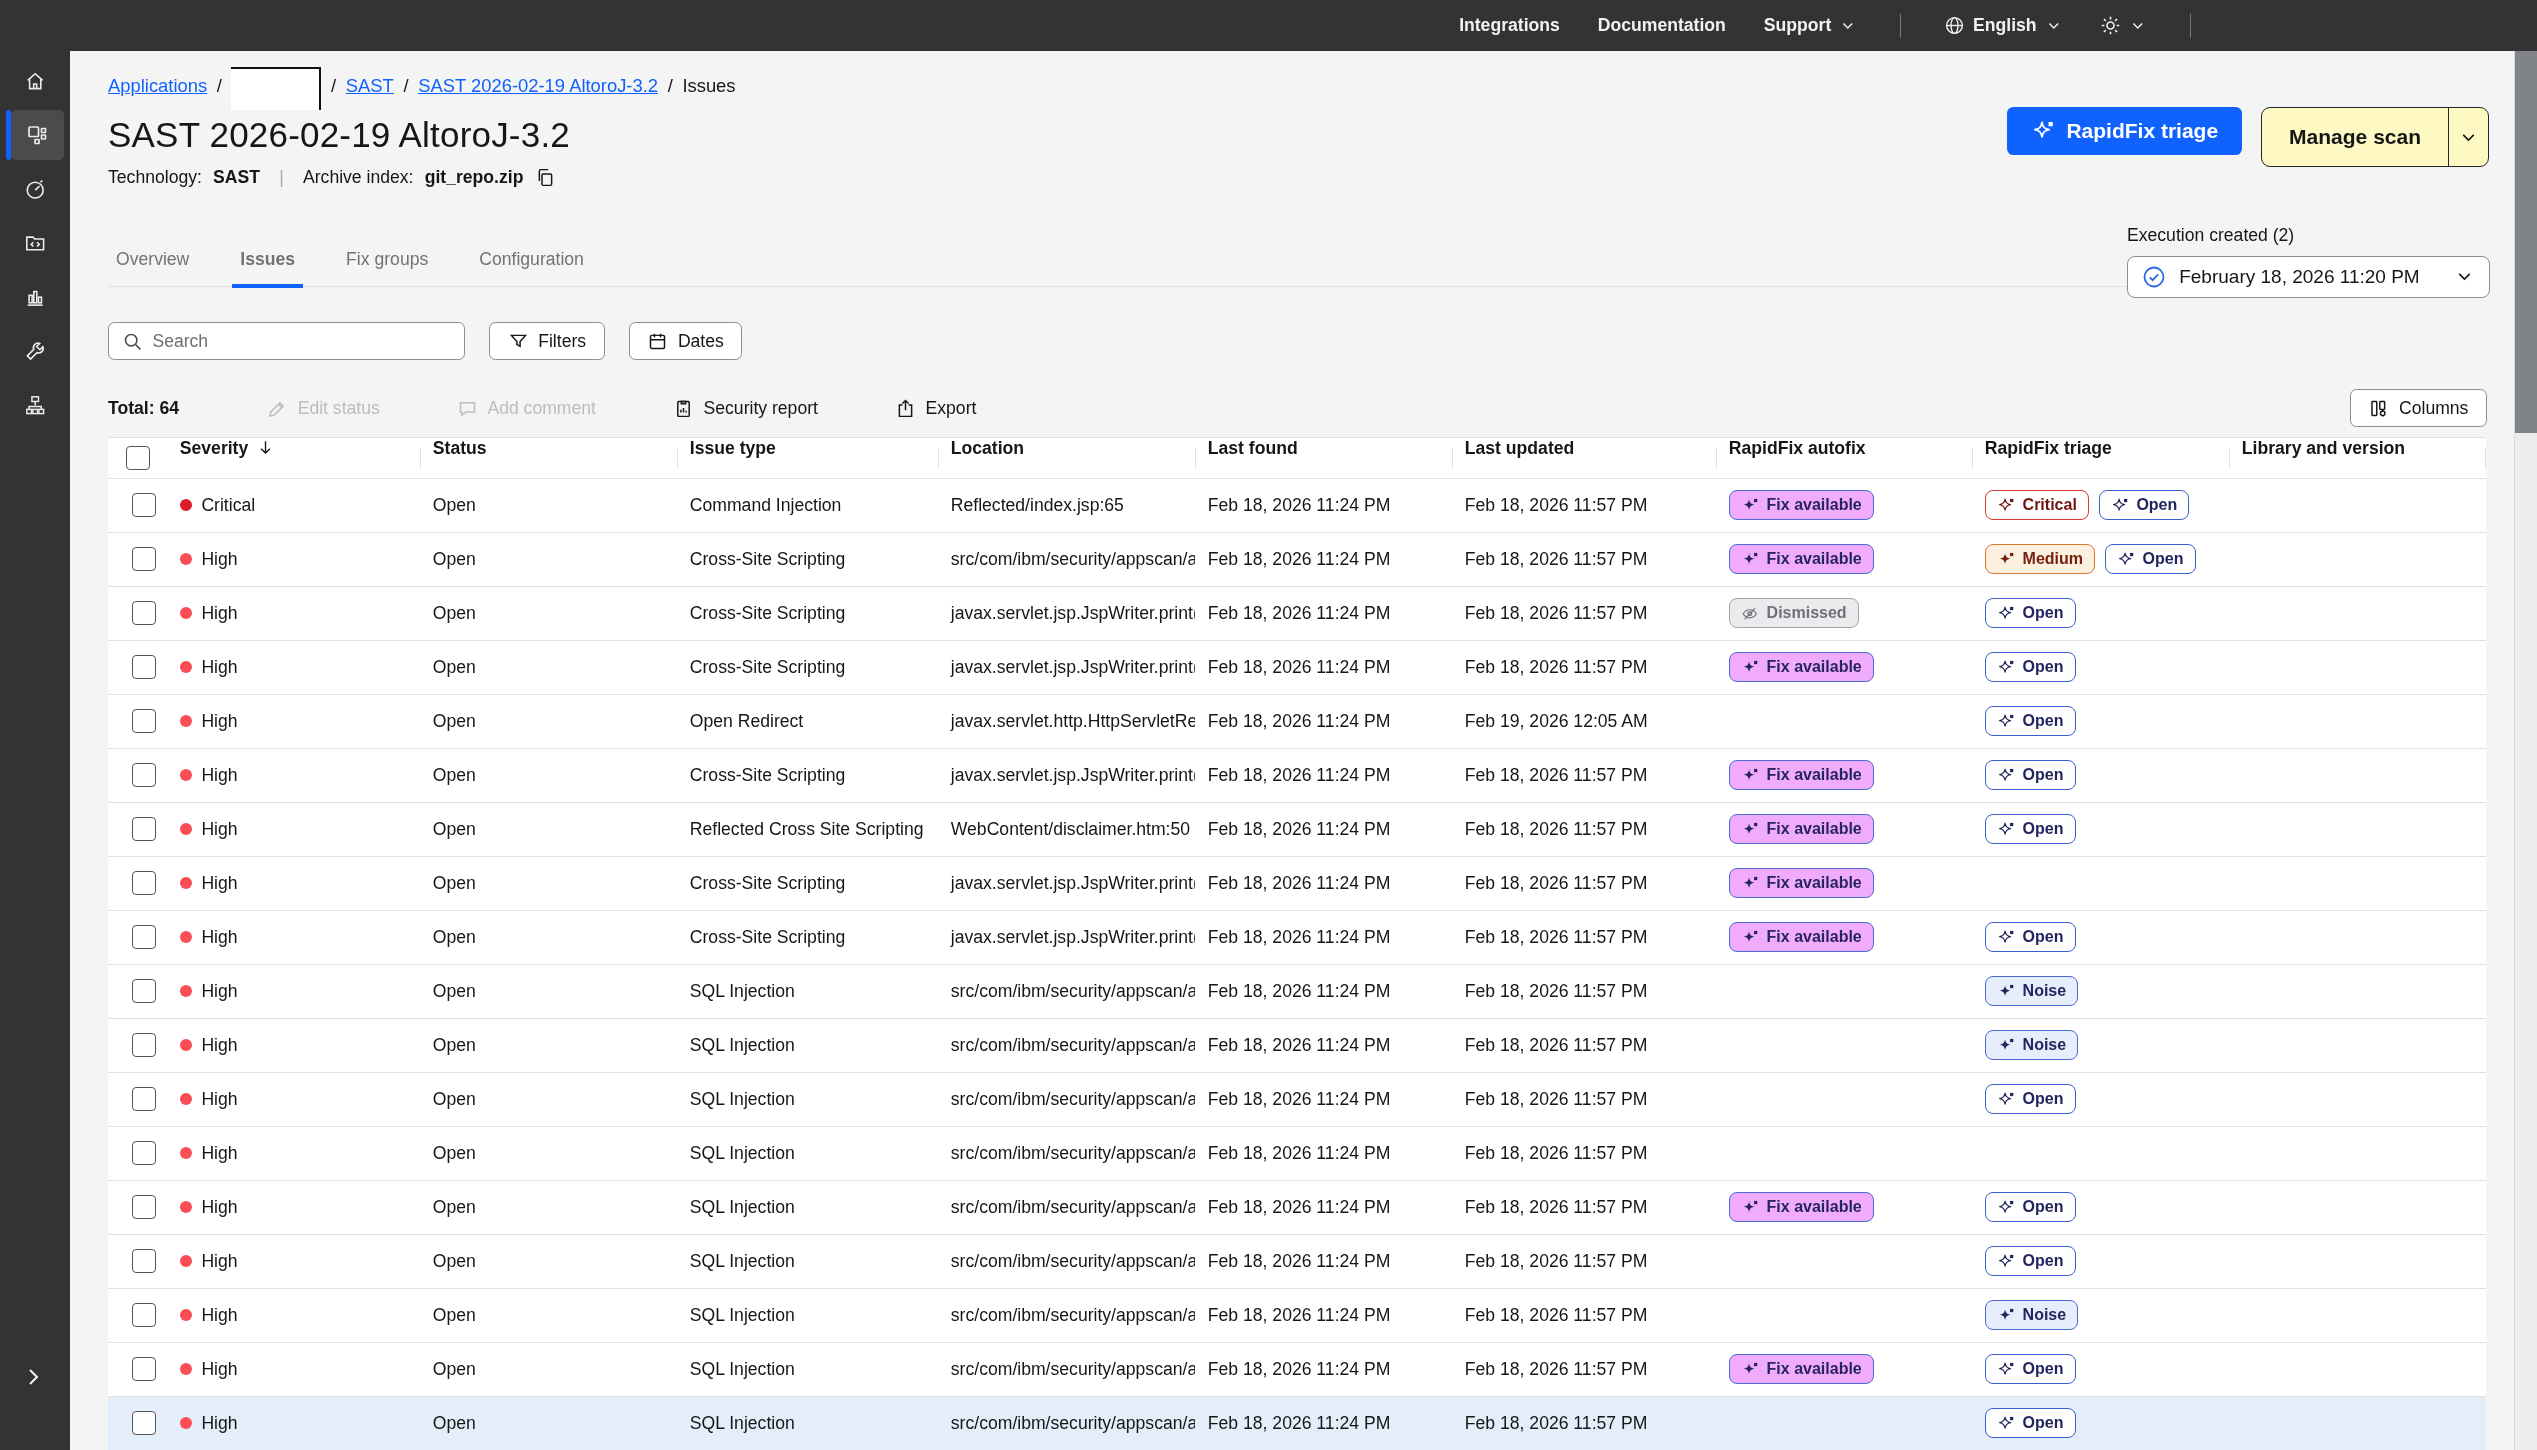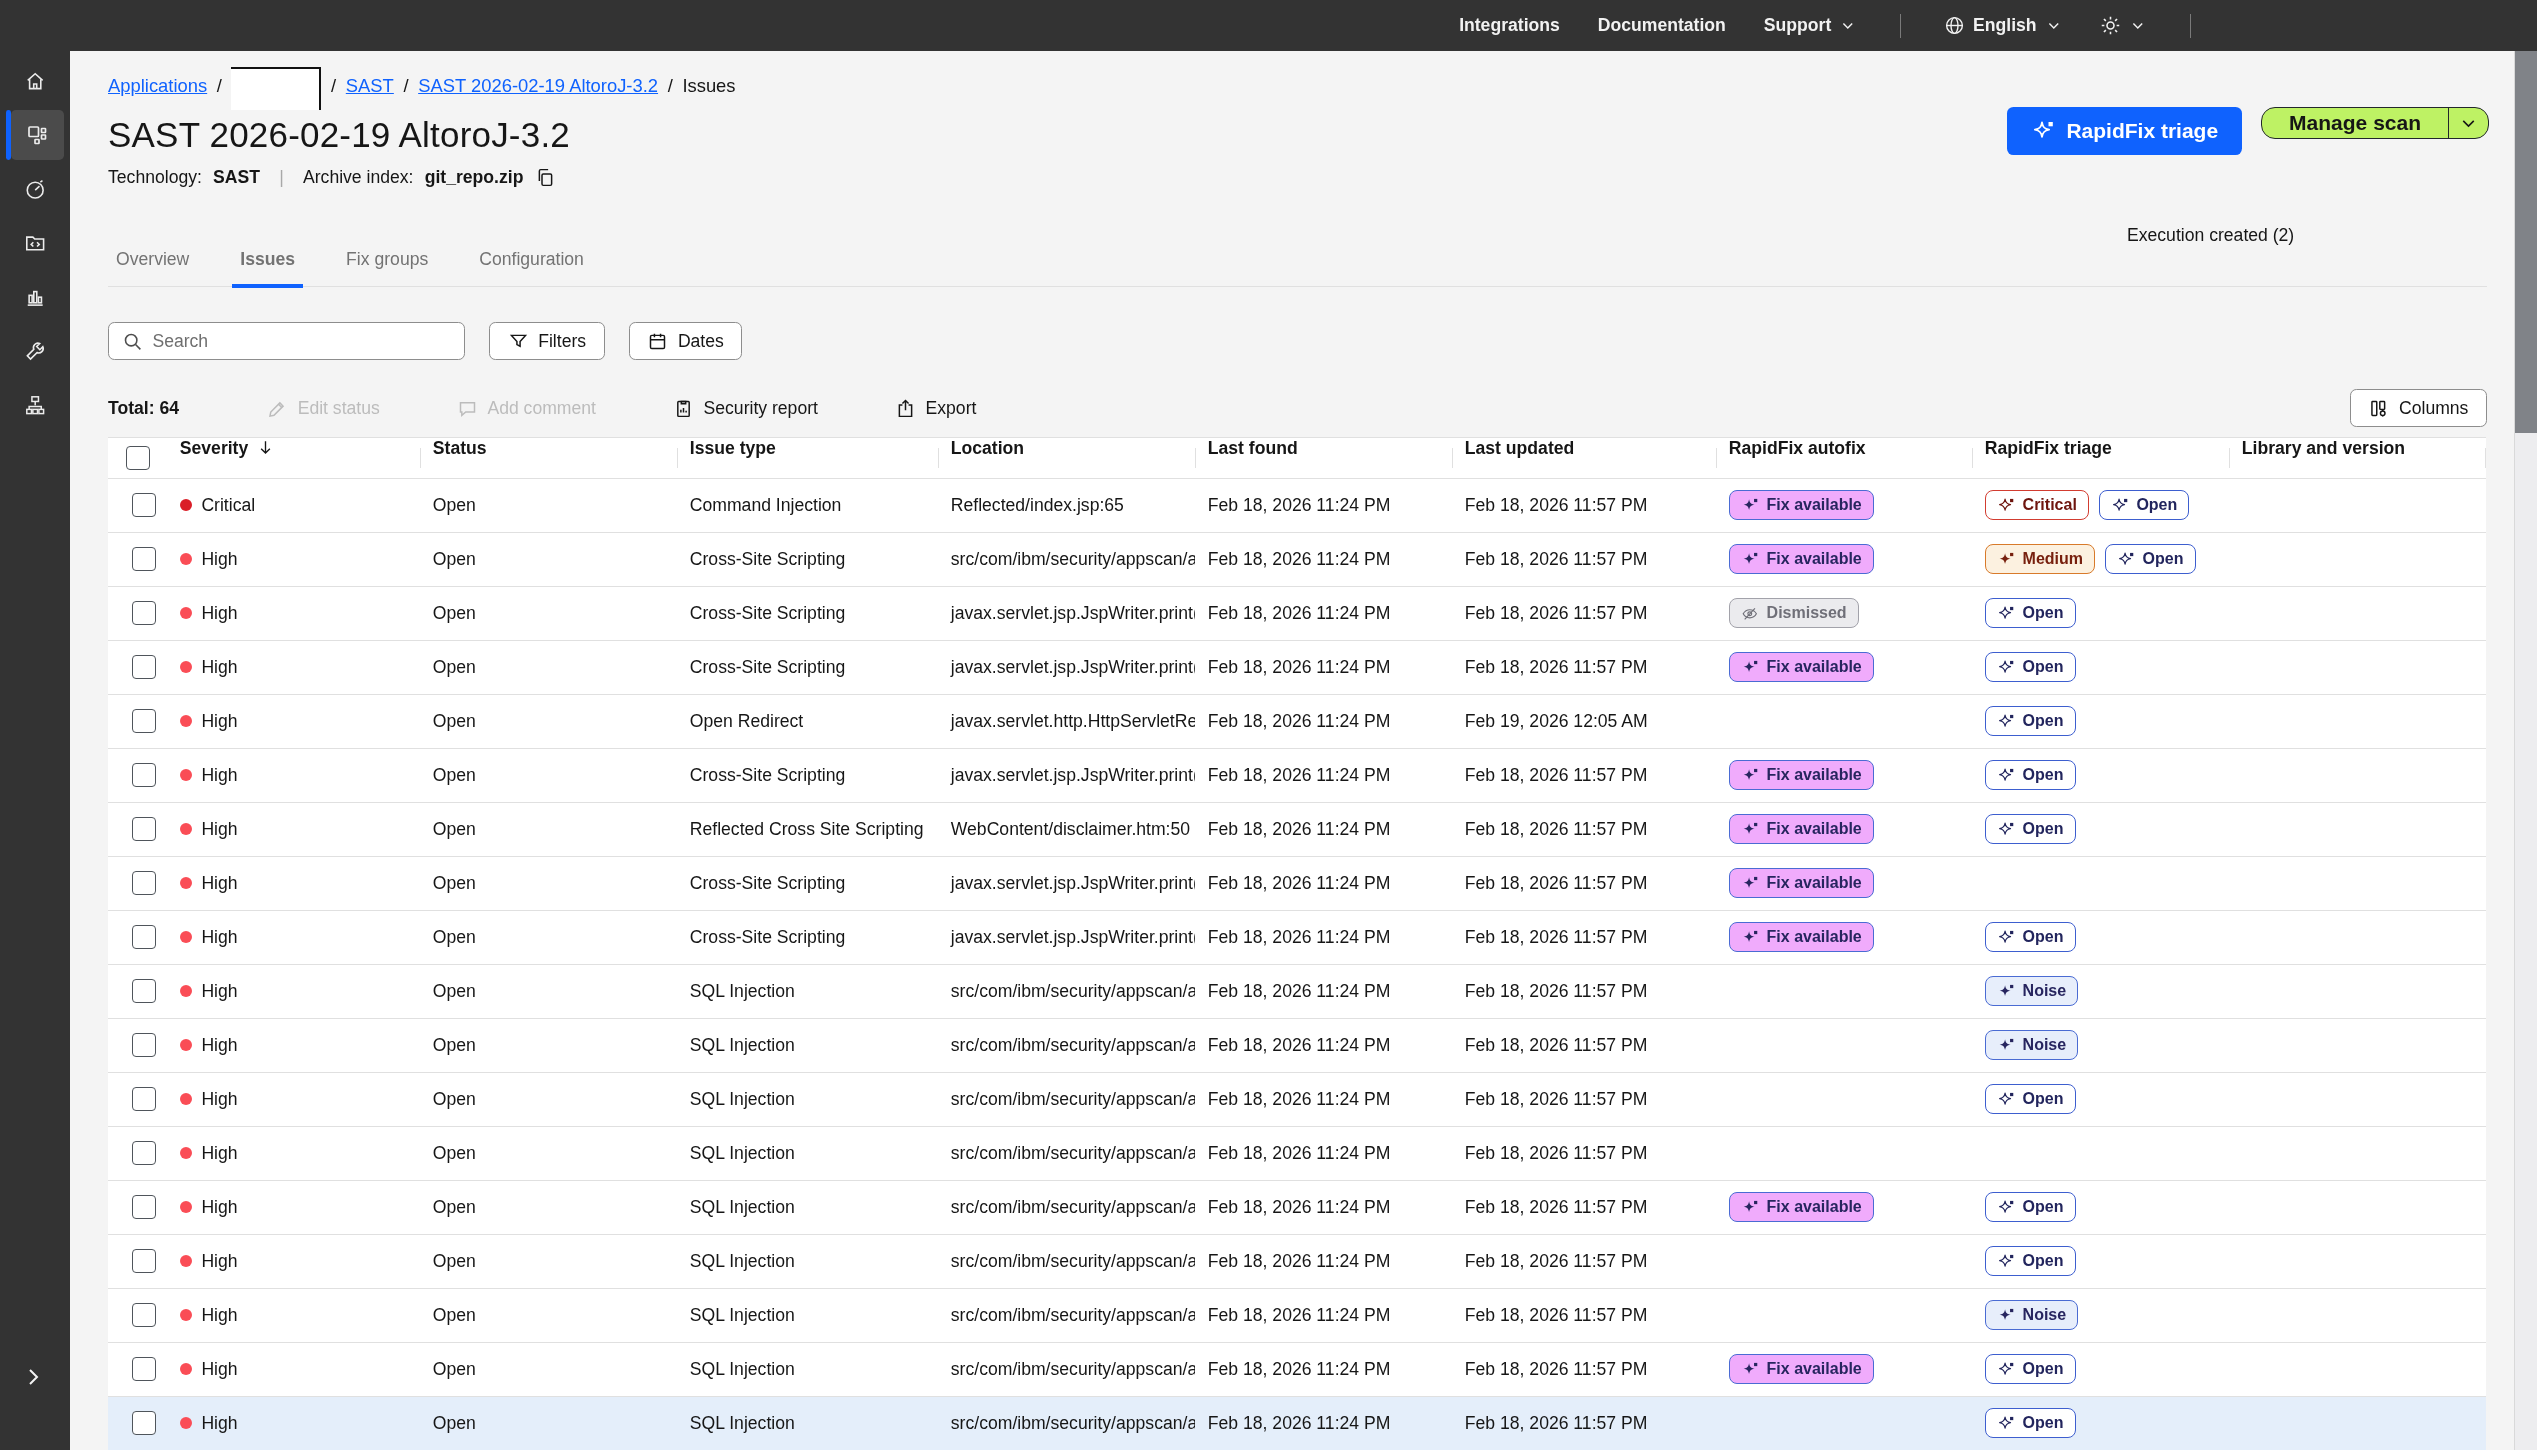--- a/index.html
+++ b/index.html
@@ -36,21 +36,21 @@
   .crumb-sep { color:#161616; }
   .crumb-current { color:#161616; }
   .redacted-box { width:90px; height:43px; background:#ffffff; border-top:2.4px solid #111; border-right:2.4px solid #111; margin-top:-4.8px; }
 
   .page-title { font-size:35px; font-weight:500; letter-spacing:0.2px; margin:6.4px 0 11.2px; }
 
   .hdr-buttons { position:absolute; top:56px; right:49px; display:flex; gap:19px; }
   .btn-primary { height:48px; background:#0f62fe; color:#fff; border:none; border-radius:6.4px;
                  display:flex; align-items:center; gap:11.2px; padding:0 24px; font-size:21px; font-weight:700;
                  font-family:inherit; cursor:pointer; }
-  .btn-split { height:32px; background:#bef264; border:1.6px solid #22272b; border-radius:14px; display:flex; align-items:stretch; cursor:pointer; }
+  .btn-split { height:60px; background:#fef9c3; border:1.6px solid #22272b; border-radius:9px; display:flex; align-items:stretch; cursor:pointer; }
   .btn-split-label { display:flex; align-items:center; padding:0 27px; font-size:21px; font-weight:600; }
   .btn-split-caret { width:40px; border-left:1.6px solid #22272b; display:flex; align-items:center; justify-content:center; }
 
   .tech-row { display:flex; align-items:center; gap:11.2px; font-size:17.6px; }
   .tech-strong { font-weight:700; }
   .tech-divider { color:#a8a8a8; margin:0 8px; }
   .copy-icon { cursor:pointer; }
 
   .execution { position:absolute; top:174px; right:48px; width:363px; }
   .execution-label { font-size:17.6px; margin-bottom:9.6px; color:#161616; }
@@ -279,20 +279,34 @@
     <span class="copy-icon">
         <svg width="21" height="21" viewBox="0 0 24 24" fill="none" stroke="#161616" stroke-width="1.7">
           <rect x="8" y="8" width="11" height="13" rx="1.5"></rect>
           <path d="M5 16V4.5A1.5 1.5 0 0 1 6.5 3H15"></path>
         </svg>
       </span>
   </div>
 
   <div class="execution">
     <div class="execution-label">Execution created (2)</div>
+    <div class="exec-select">
+      <span>
+          <svg width="24" height="24" viewBox="0 0 24 24" fill="none" stroke="#2b6be4" stroke-width="1.8">
+            <circle cx="12" cy="12" r="9.5"></circle>
+            <path d="M7.8 12.4l2.8 2.8 5.6-5.8"></path>
+          </svg>
+        </span>
+      <span>February 18, 2026 11:20 PM</span>
+      <span class="exec-caret">
+          <svg width="21" height="21" viewBox="0 0 24 24" fill="none" stroke="#161616" stroke-width="1.8">
+            <path d="M6 9l6 6 6-6"></path>
+          </svg>
+        </span>
+    </div>
   </div>
 
   <div class="tabs">
     <span class="tab">Overview</span>
     <span class="tab active">Issues</span>
     <span class="tab">Fix groups</span>
     <span class="tab">Configuration</span>
   </div>
 
   <div class="search-row">

